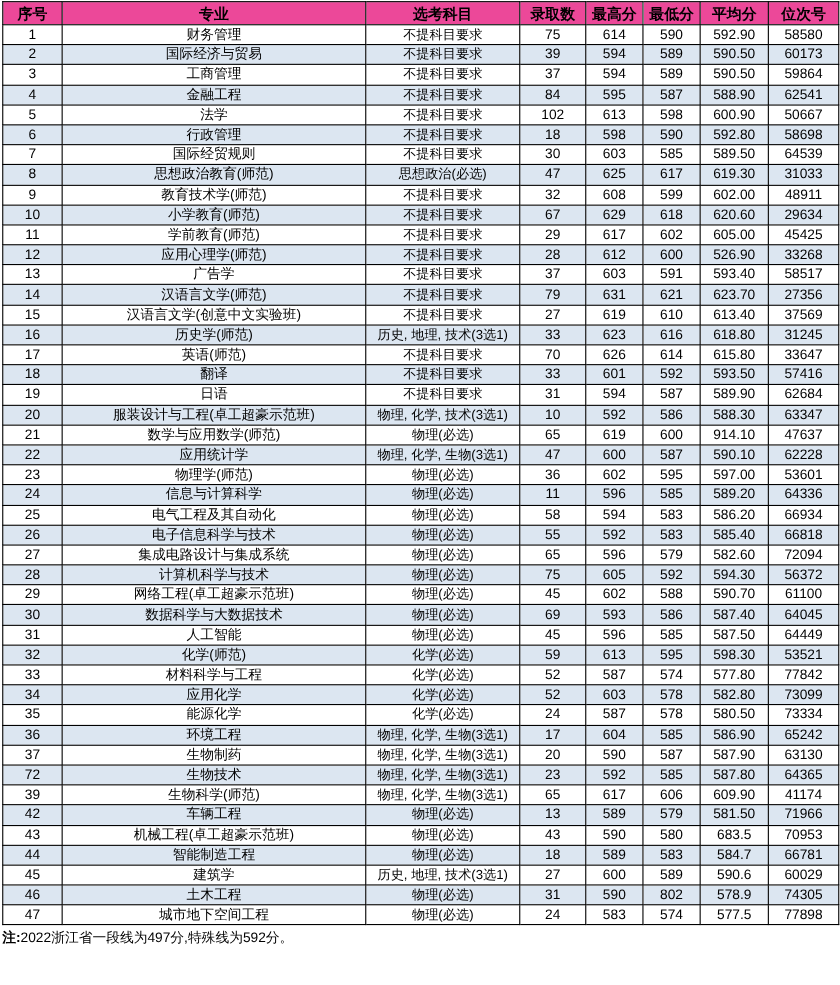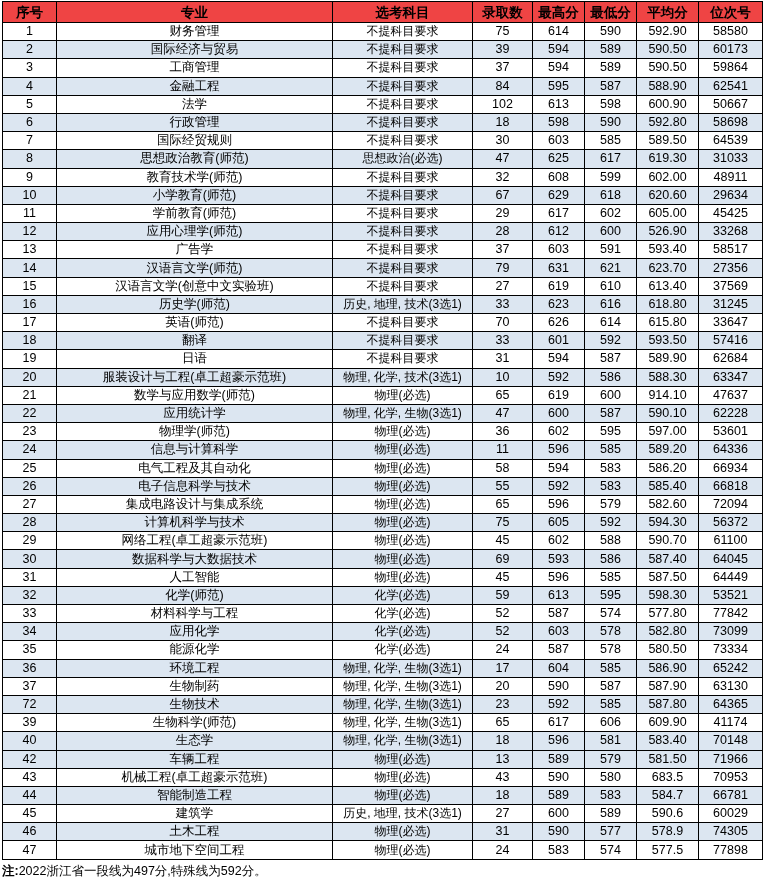--- a/index.html
+++ b/index.html
@@ -32,21 +32,21 @@
     height: 17.2px;
     line-height: 15px;
     padding: 0 2px;
     text-align: center;
     vertical-align: middle;
     white-space: nowrap;
     overflow: hidden;
   }
   table.score-table thead th {
     font-weight: bold;
-    background: #ef4444;
+    background: #ec4899;
     font-size: 13.5px;
     height: 20px;
   }
   tbody tr.alt td {
     background: #dce6f1;
   }
   tbody tr td {
     background: #ffffff;
   }
   
@@ -483,30 +483,20 @@
           <td class="num">39</td>
           <td class="major">生物科学(师范)</td>
           <td class="subj">物理, 化学, 生物(3选1)</td>
           <td class="num">65</td>
           <td class="num">617</td>
           <td class="num">606</td>
           <td class="num">609.90</td>
           <td class="num">41174</td>
         </tr>
         <tr class="alt">
-          <td class="num">40</td>
-          <td class="major">生态学</td>
-          <td class="subj">物理, 化学, 生物(3选1)</td>
-          <td class="num">18</td>
-          <td class="num">596</td>
-          <td class="num">581</td>
-          <td class="num">583.40</td>
-          <td class="num">70148</td>
-        </tr>
-        <tr class="alt">
           <td class="num">42</td>
           <td class="major">车辆工程</td>
           <td class="subj">物理(必选)</td>
           <td class="num">13</td>
           <td class="num">589</td>
           <td class="num">579</td>
           <td class="num">581.50</td>
           <td class="num">71966</td>
         </tr>
         <tr>
@@ -538,21 +528,21 @@
           <td class="num">589</td>
           <td class="num">590.6</td>
           <td class="num">60029</td>
         </tr>
         <tr class="alt">
           <td class="num">46</td>
           <td class="major">土木工程</td>
           <td class="subj">物理(必选)</td>
           <td class="num">31</td>
           <td class="num">590</td>
-          <td class="num">577</td>
+          <td class="num">802</td>
           <td class="num">578.9</td>
           <td class="num">74305</td>
         </tr>
         <tr>
           <td class="num">47</td>
           <td class="major">城市地下空间工程</td>
           <td class="subj">物理(必选)</td>
           <td class="num">24</td>
           <td class="num">583</td>
           <td class="num">574</td>

